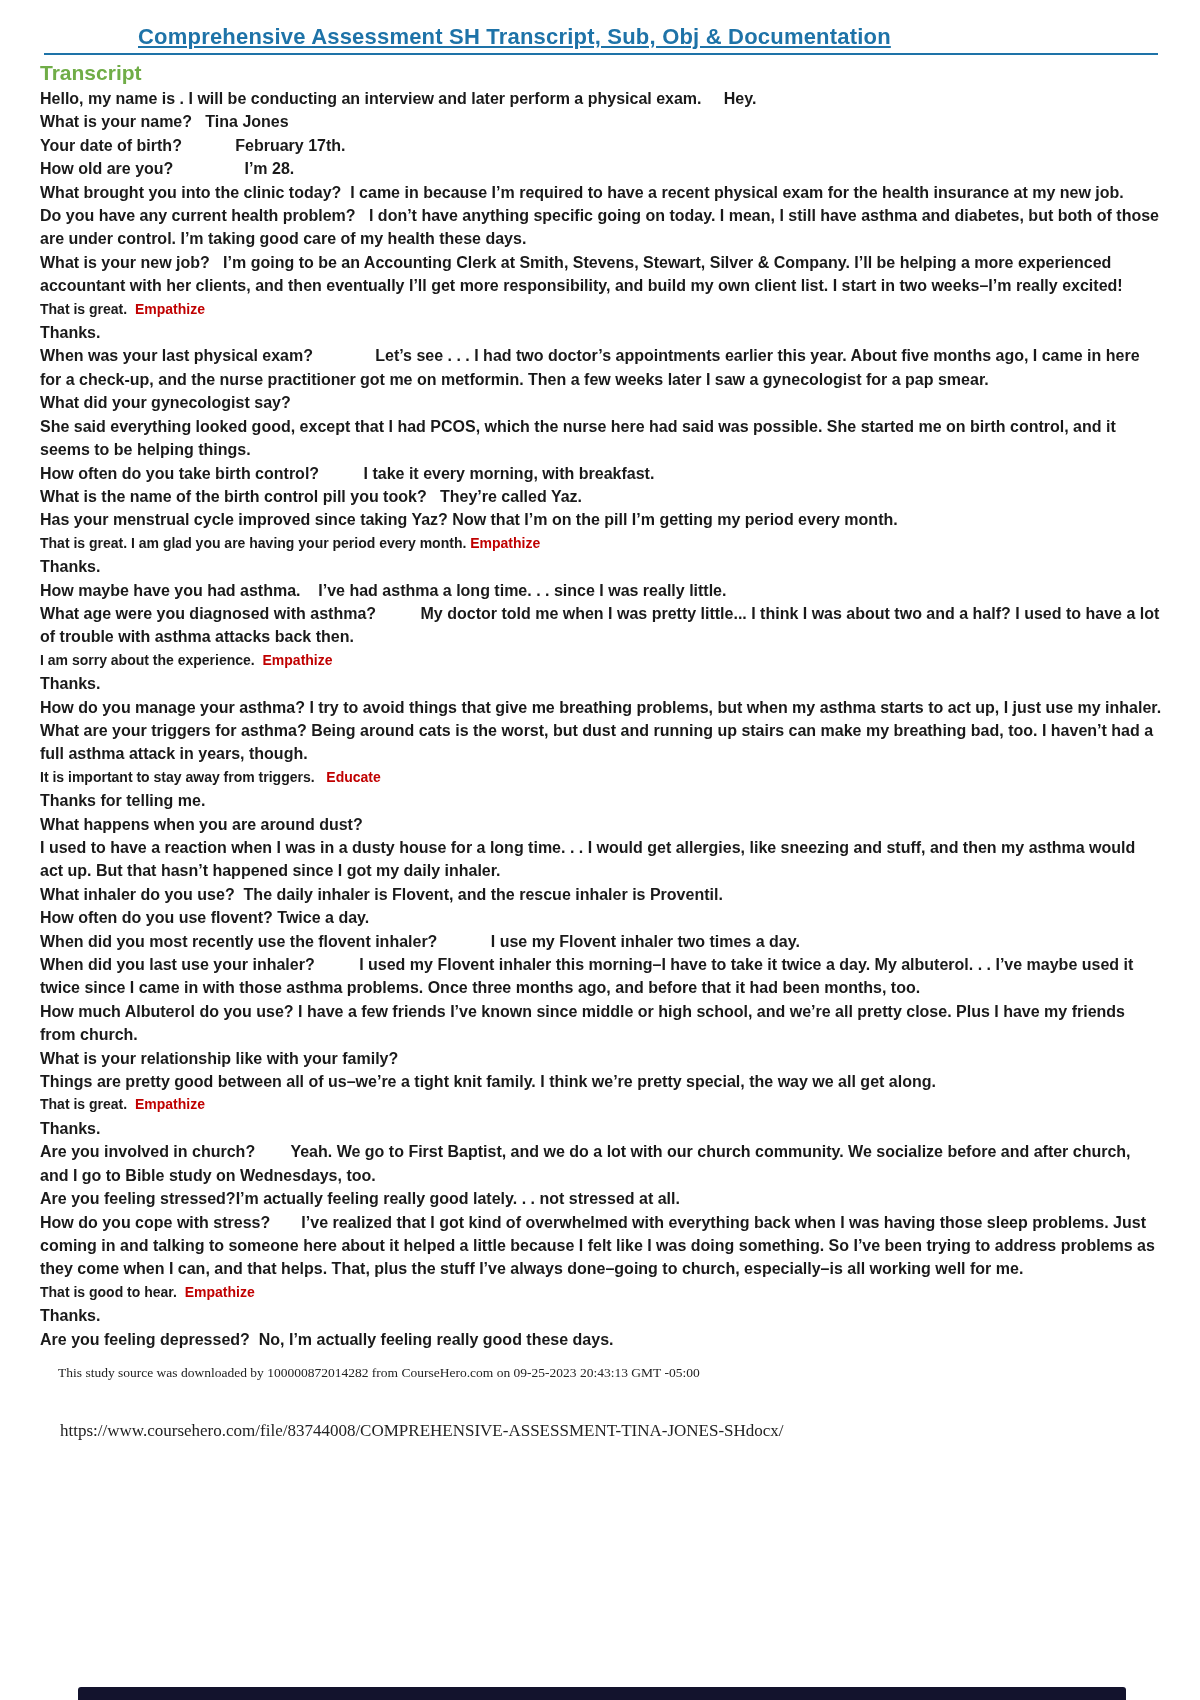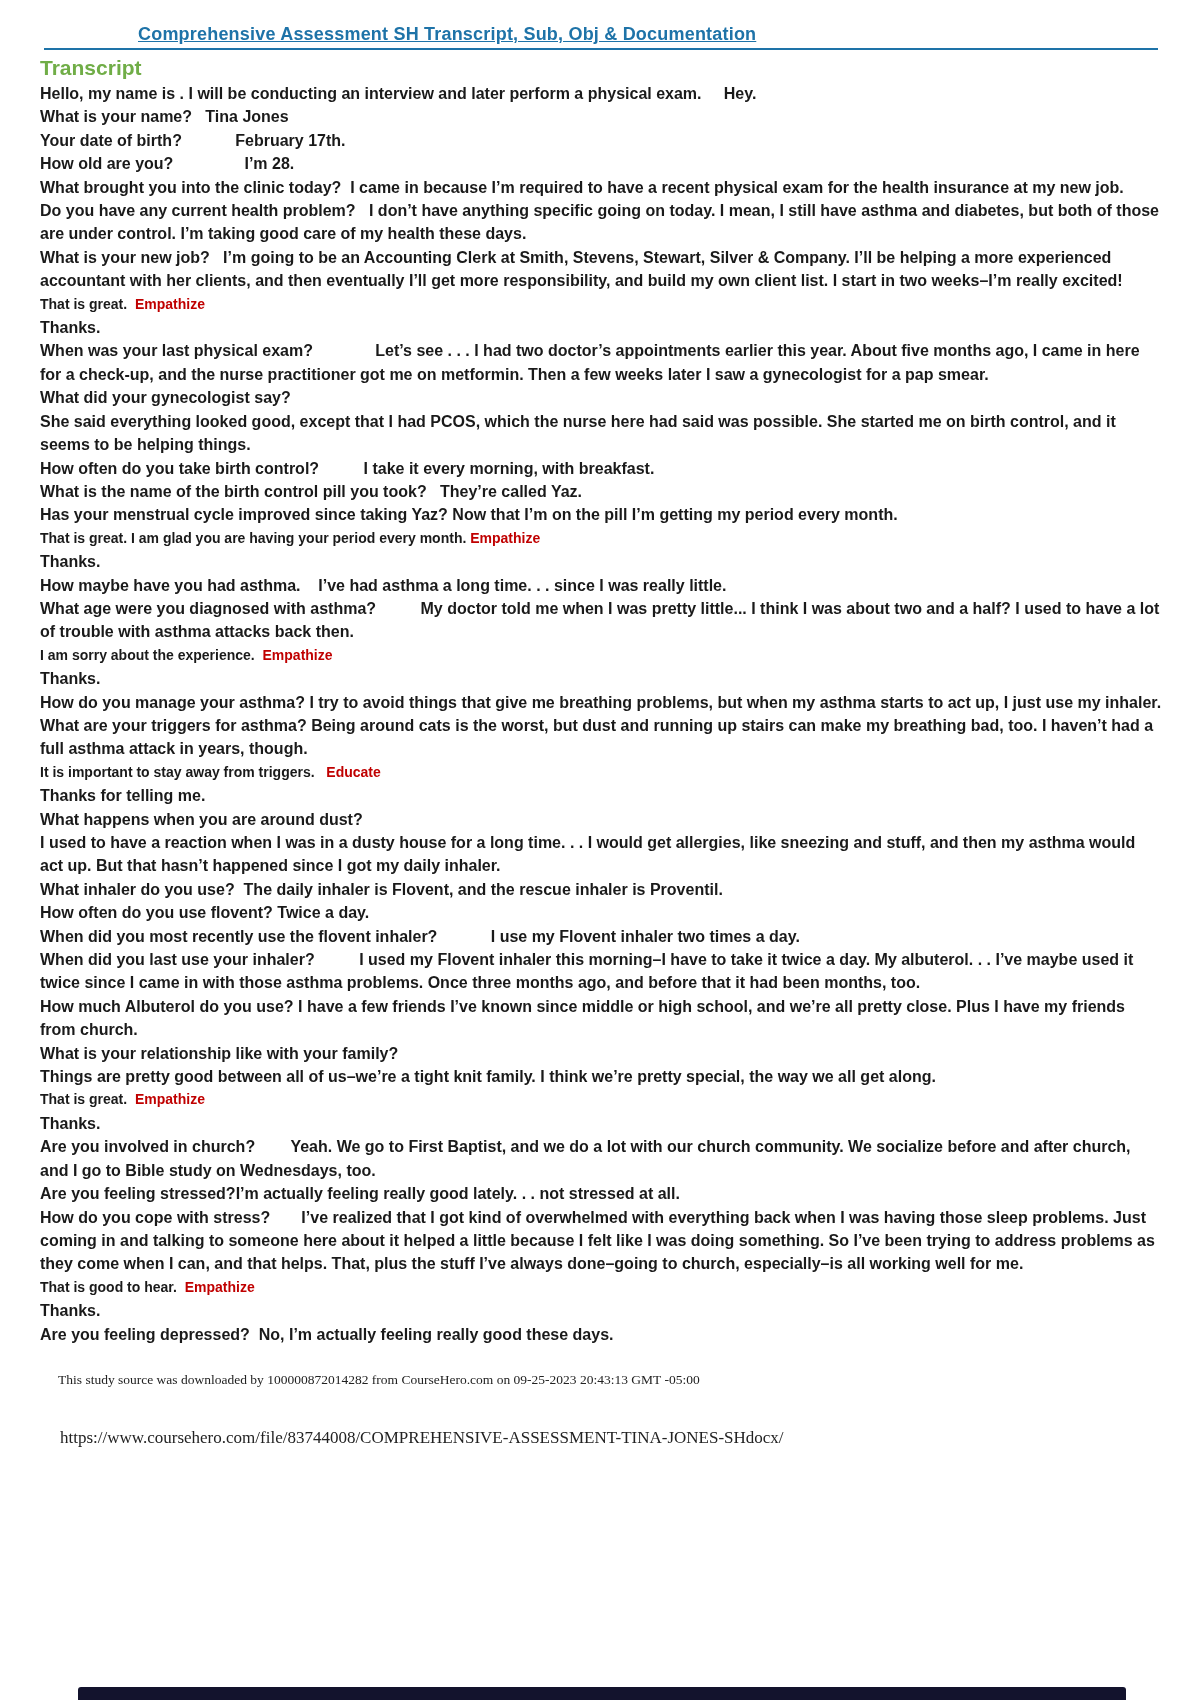--- a/index.html
+++ b/index.html
@@ -18,21 +18,21 @@
     padding: 24px 38px 0 40px;
   }
   .title-wrap {
     border-bottom: 2px solid var(--title-color, #1E73A8);
     padding-bottom: 3px;
     margin: 0 4px 4px 4px;
   }
   .doc-title {
     margin: 0;
     padding-left: 94px;
-    font-size: 18px;
+    font-size: 22px;
     font-weight: bold;
     color: var(--title-color, #1E73A8);
     text-decoration: underline;
     letter-spacing: 0.2px;
     white-space: nowrap;
   }
   .section-heading {
     margin: 6px 0 2px 0;
     font-size: 21px;
     font-weight: bold;
@@ -49,21 +49,21 @@
   .para.small {
     font-size: 14px;
   }
   .q { font-weight: bold; }
   .a { font-weight: bold; }
   .coach {
     color: var(--coach-color, #C00000);
     font-weight: bold;
   }
   .footer-note {
-    margin: 26px 0 0 0;
+    margin: 14px 0 0 0;
     padding-left: 18px;
     font-family: "Liberation Serif", serif;
     font-size: 13.5px;
     color: #222222;
   }
   .footer-url {
     margin: 40px 0 0 0;
     padding-left: 20px;
     font-family: "Liberation Serif", serif;
     font-size: 17px;

